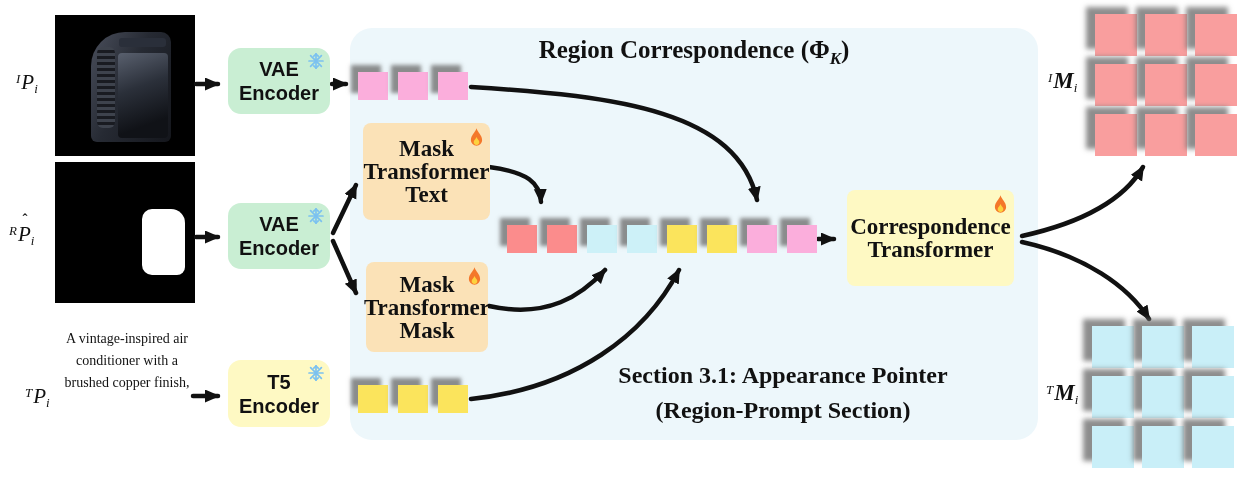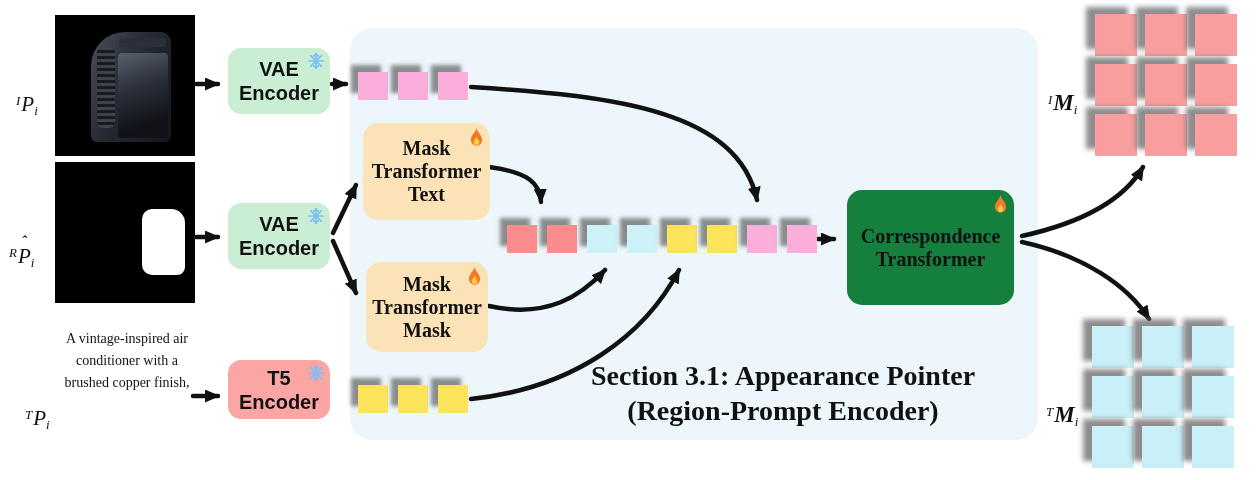--- a/index.html
+++ b/index.html
@@ -5,74 +5,75 @@
   html,body{margin:0;padding:0;background:#fff;}
   #stage{position:relative;width:1260px;height:480px;background:#ffffff;overflow:hidden;
          font-family:"Liberation Serif", serif;color:#111;}
 
   
   .panel{position:absolute;left:350px;top:28px;width:688px;height:412px;border-radius:22px;}
   .panel-title{position:absolute;left:0;right:0;top:8px;text-align:center;
                font-weight:bold;font-size:25px;}
   .panel-title sub{font-style:italic;font-size:17px;}
   .caption{position:absolute;left:203px;top:330px;width:460px;text-align:center;
-           font-weight:bold;font-size:28px;line-height:35px;}
+           font-weight:bold;font-size:24px;line-height:35px;}
 
   
   .imgbox{position:absolute;width:140px;height:141px;background:#000;overflow:hidden;}
   .ac-body{position:absolute;left:26%;top:12%;width:57%;height:78%;
            background:linear-gradient(115deg,#4a4f5c 0%,#262a33 45%,#14161c 100%);
            border-radius:34px 10px 6px 6px;}
   .ac-vent{position:absolute;left:30%;top:23%;width:13%;height:57%;border-radius:6px;
            background:repeating-linear-gradient(0deg,#3e434d 0 3px,#191b21 3px 6px);}
   .ac-ctrl{position:absolute;left:46%;top:16%;width:33%;height:7%;background:#2a2f3a;border-radius:3px;}
   .ac-front{position:absolute;left:45%;top:27%;width:36%;height:60%;border-radius:4px;
            background:linear-gradient(160deg,#59606e 0%,#2b303a 40%,#101217 80%);}
   .mask-blob{position:absolute;left:62%;top:33%;width:31%;height:47%;background:#fff;
            border-radius:10px 14px 8px 10px;}
 
   
-  .mlabel{position:absolute;font-size:21px;font-style:italic;margin-top:22px;}
+  .mlabel{position:absolute;font-size:21px;font-style:italic;}
   .mlabel sup{font-size:13px;font-style:italic;vertical-align:6px;margin-right:1px;}
   .mlabel sub{font-size:13px;font-style:italic;vertical-align:-4px;}
   .mlabel .base{font-style:italic;}
   .mlabel.outl .base{font-weight:bold;font-size:23px;}
   .hatwrap{position:relative;display:inline-block;font-style:italic;}
   .hat{position:absolute;top:-11px;left:55%;transform:translateX(-50%);
        font-style:normal;font-size:15px;font-weight:bold;}
 
   .prompt{position:absolute;left:60px;top:328px;width:134px;text-align:center;
           font-size:14px;line-height:22px;}
 
   
   .box{position:absolute;display:flex;flex-direction:column;align-items:center;
        justify-content:center;text-align:center;z-index:6;}
   .ebox{border-radius:13px;font-family:"Liberation Sans", sans-serif;
         font-weight:bold;font-size:20px;line-height:24px;}
-  .tbox{border-radius:15px;font-weight:bold;font-size:20px;line-height:23px;}
+  .tbox{border-radius:8px;font-weight:bold;font-size:23px;line-height:23px;}
   .boxicon{position:absolute;top:5px;right:6px;line-height:0;}
 
   
   .trow{position:absolute;display:flex;gap:10px;z-index:5;}
   .token{width:30px;height:28px;box-shadow:-7px -7px 4px rgba(112,112,112,0.8);}
   .grid3{position:absolute;display:grid;grid-template-columns:repeat(3,42px);gap:8px;z-index:5;}
   .grid3 .token{width:42px;height:42px;box-shadow:-9px -7px 5px rgba(112,112,112,0.8);}
 
   
   #arrows{position:absolute;left:0;top:0;z-index:4;}
 </style>
 </head>
 <body>
 
 <div id="stage">
 
   <div class="panel" style="background: rgb(237, 247, 251);">
+    <div class="panel-title"><span>Region Correspondence (Φ</span><sub>K</sub><span>)</span></div>
     <div class="caption">
       <div>Section 3.1: Appearance Pointer</div>
-      <div>(Region-Prompt Encoder)</div>
+      <div>(Region-Prompt Section)</div>
     </div>
   </div>
 
   <svg id="arrows" width="1260" height="480" viewBox="0 0 1260 480">
     <defs>
       <marker id="ah" markerUnits="userSpaceOnUse" markerWidth="16" markerHeight="14" refX="13" refY="6.5" orient="auto">
         <path d="M0,0 L15,6.5 L0,13 Z" fill="#111"></path>
       </marker>
     </defs>
     <g stroke="#111" stroke-width="4.5" fill="none" stroke-linecap="round">
@@ -136,21 +137,21 @@
           <line x1="13.4" y1="2.6" x2="2.6" y2="13.4"></line>
         <line x1="8" y1="1" x2="5.8" y2="3.2"></line>
           <line x1="8" y1="1" x2="10.2" y2="3.2"></line>
         <line x1="8" y1="15" x2="5.8" y2="12.8"></line>
           <line x1="8" y1="15" x2="10.2" y2="12.8"></line>
       </svg></span>
     <div>VAE</div>
     <div>Encoder</div>
   </div>
 
-  <div class="box ebox" style="left: 228px; top: 360px; width: 102px; height: 59px; background: #fca5a5;">
+  <div class="box ebox" style="left: 228px; top: 360px; width: 102px; height: 67px; background: #fef9c3;">
     <span class="boxicon">
       <svg width="16" height="16" viewBox="0 0 16 16" stroke="#7BC1F0" stroke-width="1.7" stroke-linecap="round">
         <line x1="8" y1="1" x2="8" y2="15"></line>
           <line x1="1" y1="8" x2="15" y2="8"></line>
         <line x1="2.6" y1="2.6" x2="13.4" y2="13.4"></line>
           <line x1="13.4" y1="2.6" x2="2.6" y2="13.4"></line>
         <line x1="8" y1="1" x2="5.8" y2="3.2"></line>
           <line x1="8" y1="1" x2="10.2" y2="3.2"></line>
         <line x1="8" y1="15" x2="5.8" y2="12.8"></line>
           <line x1="8" y1="15" x2="10.2" y2="12.8"></line>
@@ -174,21 +175,21 @@
     <span class="boxicon">
       <svg width="15" height="19" viewBox="0 0 16 20">
         <path d="M8 0C9.5 5 14 7.2 14 12.8A6 6 0 0 1 2 12.8C2 7.2 6.5 5 8 0Z" fill="#F4772A"></path>
         <path d="M8 9.5c.8 2.4 3 3.3 3 5.4A3 3 0 0 1 5 14.9C5 12.8 7.2 11.9 8 9.5Z" fill="#FDD23E"></path>
       </svg></span>
     <div>Mask</div>
     <div>Transformer</div>
     <div>Mask</div>
   </div>
 
-  <div class="box tbox" style="left: 847px; top: 190px; width: 167px; height: 115px; background: #15803d;">
+  <div class="box tbox" style="left: 847px; top: 190px; width: 167px; height: 96px; background: #fef9c3;">
     <span class="boxicon">
       <svg width="15" height="19" viewBox="0 0 16 20">
         <path d="M8 0C9.5 5 14 7.2 14 12.8A6 6 0 0 1 2 12.8C2 7.2 6.5 5 8 0Z" fill="#F4772A"></path>
         <path d="M8 9.5c.8 2.4 3 3.3 3 5.4A3 3 0 0 1 5 14.9C5 12.8 7.2 11.9 8 9.5Z" fill="#FDD23E"></path>
       </svg></span>
     <div>Correspondence</div>
     <div>Transformer</div>
   </div>
 
   <div class="trow" style="left:358px;top:72px;">

